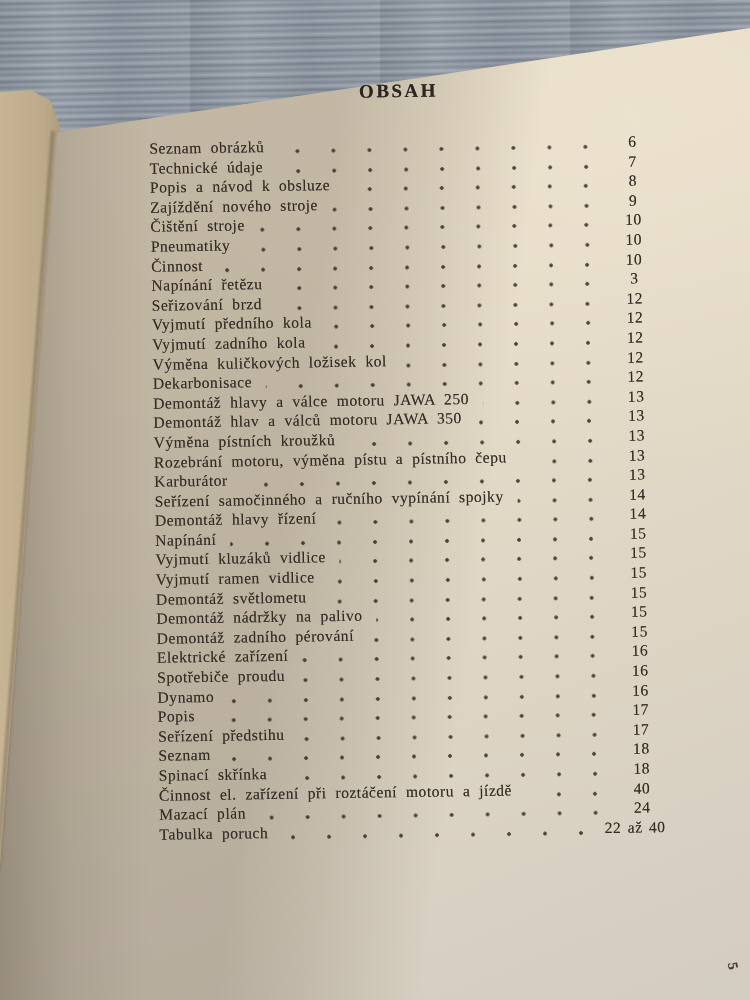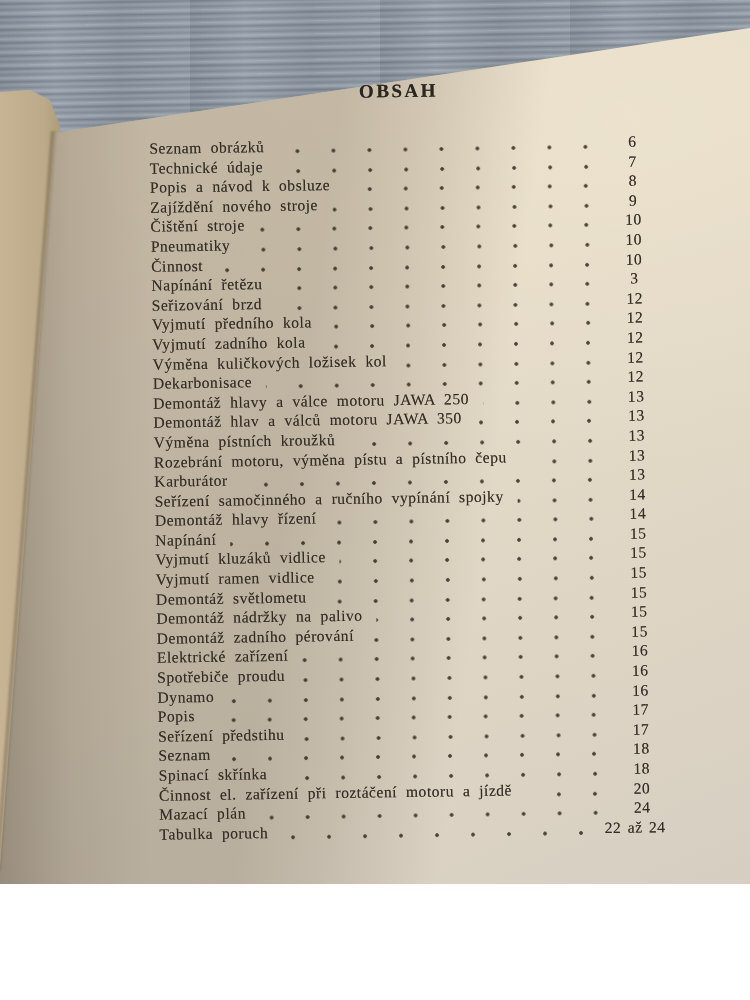--- a/index.html
+++ b/index.html
@@ -1,21 +1,21 @@
 <!DOCTYPE html>
 <html><head>
 <meta charset="utf-8">
 <style>
   html,body{margin:0;padding:0;}
   body{
     width:750px;height:1000px;overflow:hidden;
     font-family:"Liberation Serif","DejaVu Serif",serif;
   }
   .photo{
-    position:relative;width:750px;height:884px;overflow:hidden;
+    position:relative;width:750px;height:1000px;overflow:hidden;
     
     background:
       repeating-linear-gradient(179deg,
         rgba(255,255,255,0.16) 0px, rgba(255,255,255,0.02) 2px,
         rgba(20,26,34,0.18) 4px, rgba(255,255,255,0.06) 7px,
         rgba(40,48,58,0.14) 10px, rgba(255,255,255,0.10) 13px),
       repeating-linear-gradient(90deg,
         rgba(70,78,88,0.18) 0px, rgba(170,178,188,0.16) 55px,
         rgba(90,100,112,0.18) 120px, rgba(150,158,168,0.14) 190px),
       linear-gradient(180deg,#97a0ab 0%,#8a94a0 60%,#7e8894 100%);
@@ -263,29 +263,29 @@
           <span class="num">18</span>
         </div>
         <div class="row">
           <span class="label">Spinací skřínka</span>
           <span class="dots"></span>
           <span class="num">18</span>
         </div>
         <div class="row">
           <span class="label">Činnost el. zařízení při roztáčení motoru a jízdě</span>
           <span class="dots"></span>
-          <span class="num">20</span>
+          <span class="num">40</span>
         </div>
         <div class="row">
           <span class="label">Mazací plán</span>
           <span class="dots"></span>
           <span class="num">24</span>
         </div>
         <div class="row">
           <span class="label">Tabulka poruch</span>
           <span class="dots"></span>
-          <span class="num">22 až 24</span>
+          <span class="num">22 až 40</span>
         </div>
       </div>
   </div>
 
   <div class="corner-mark">5</div>
 </div>
 
 </body></html>

